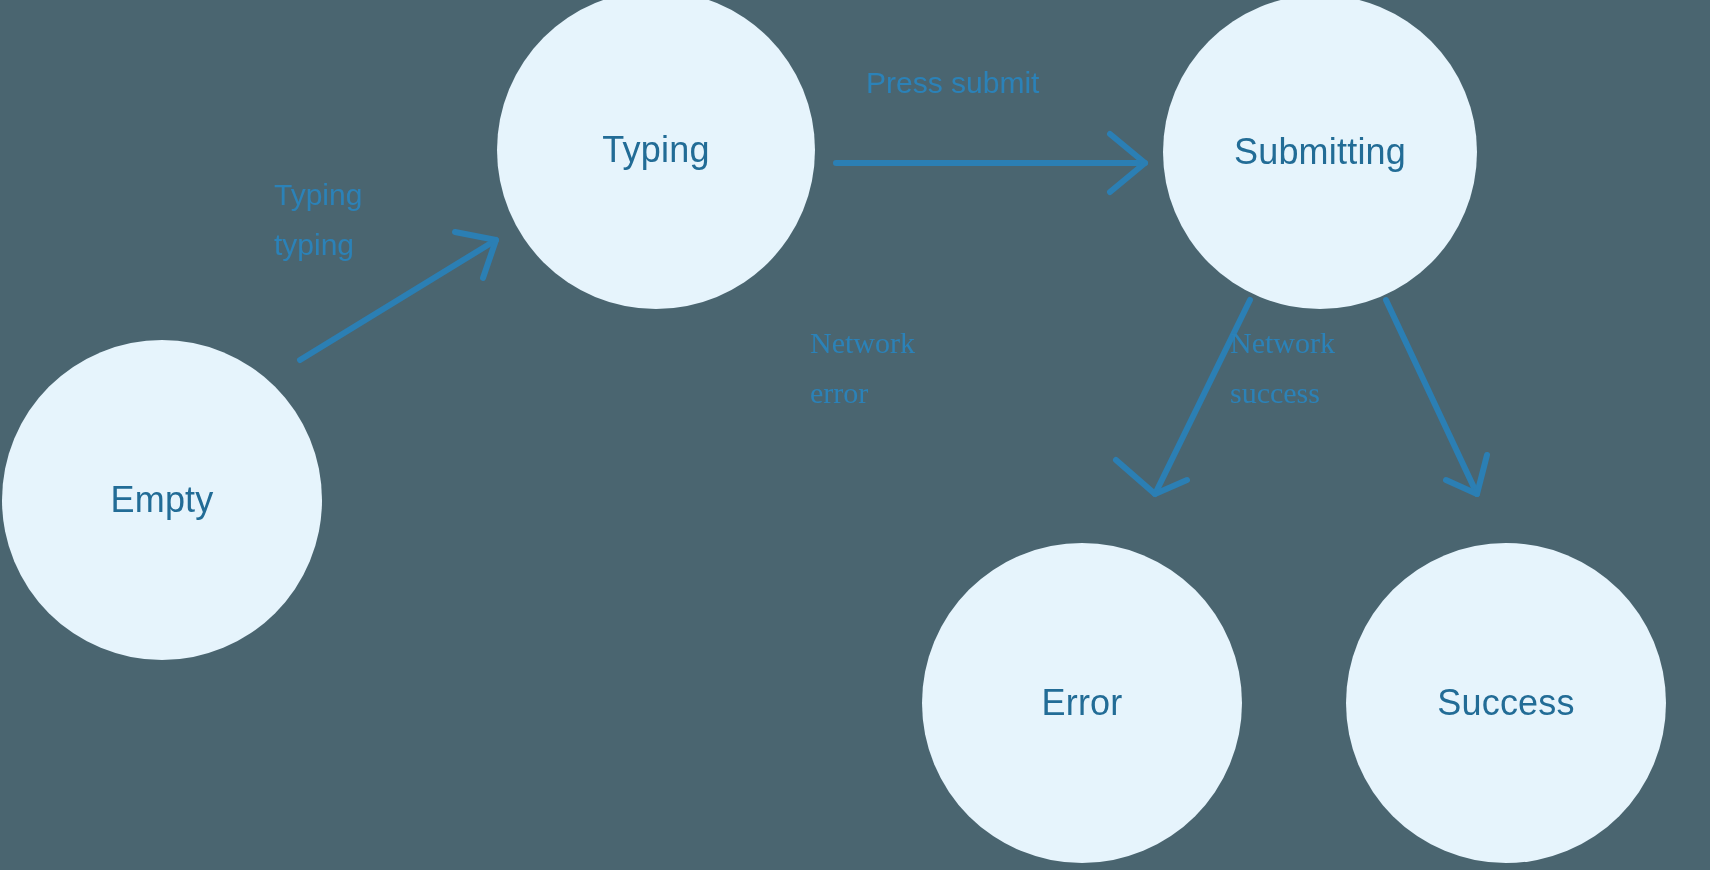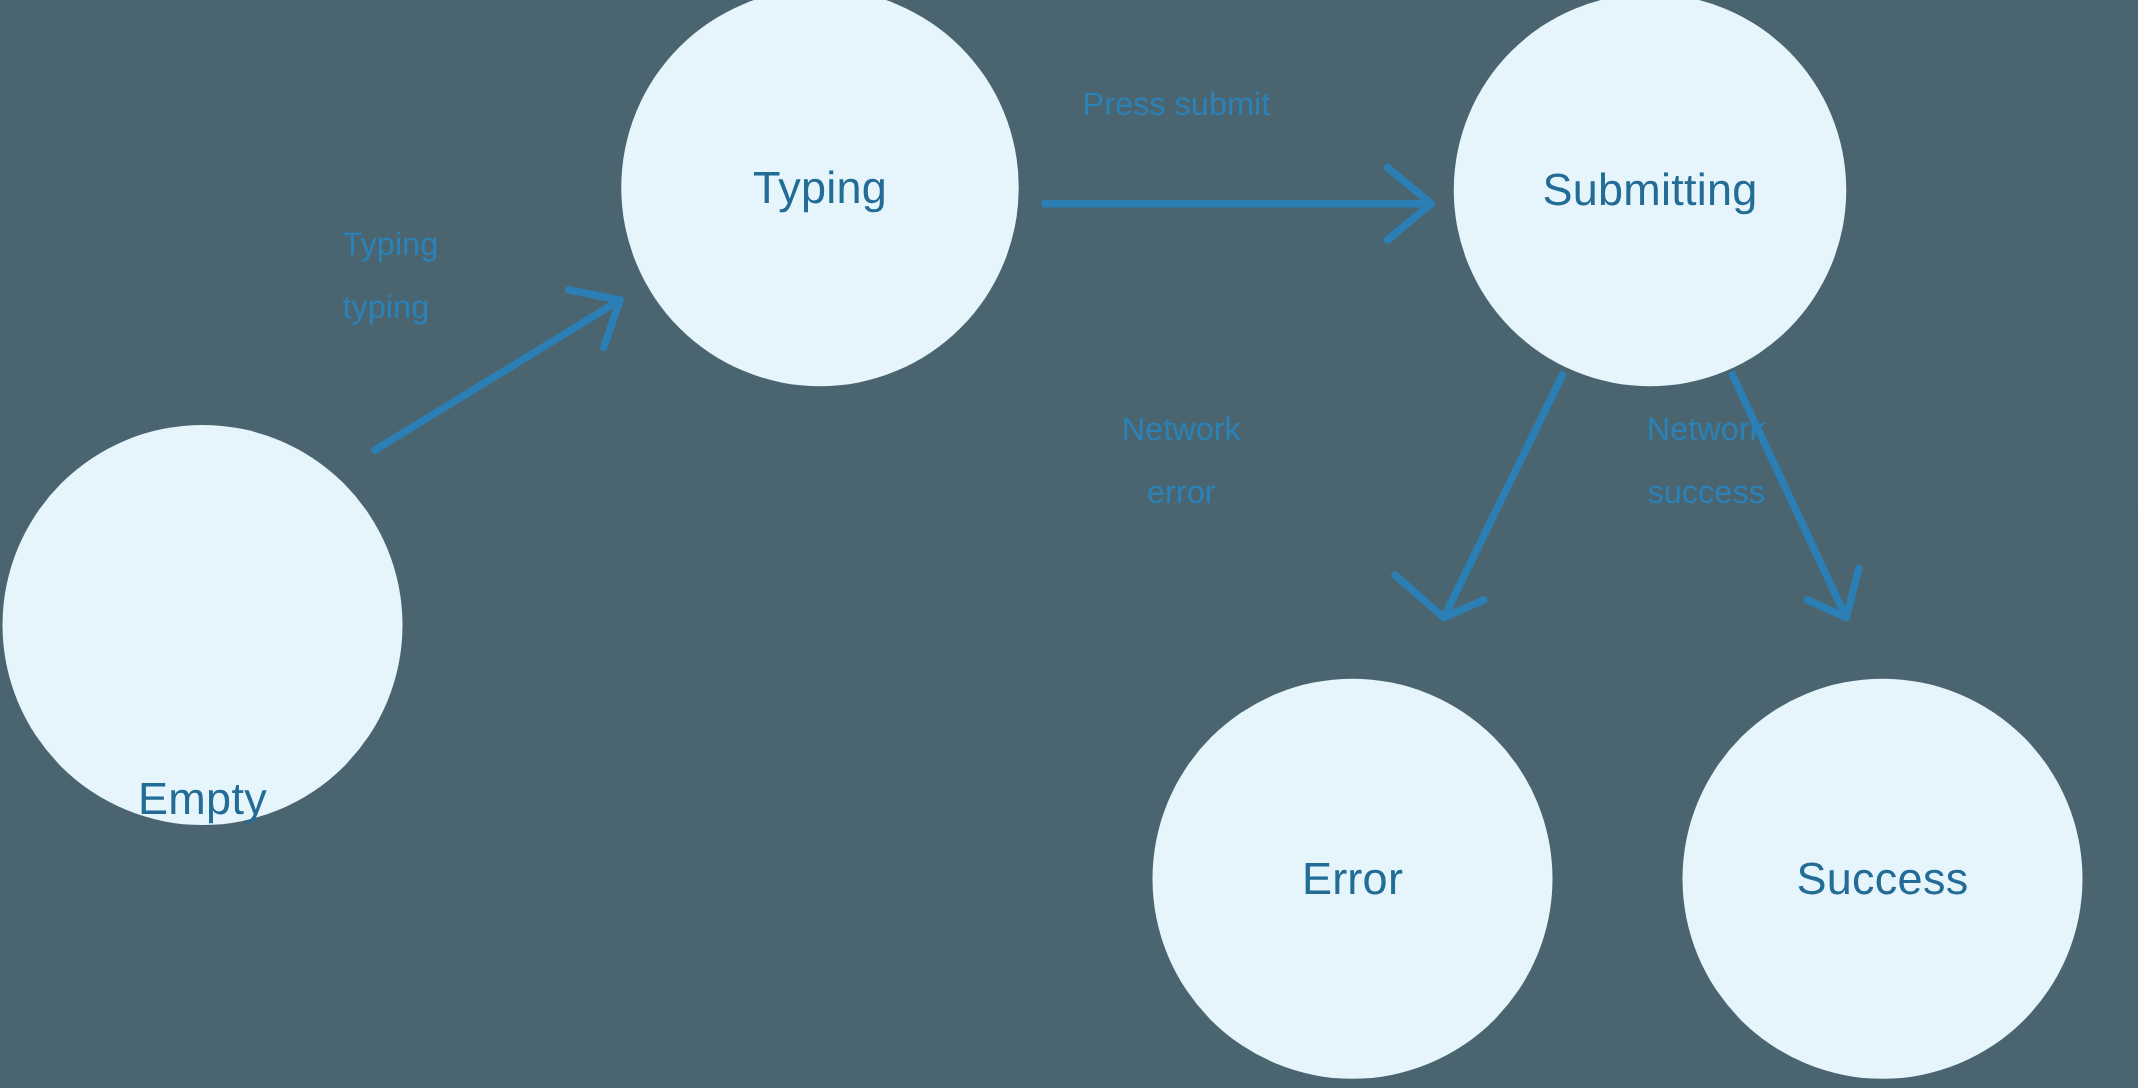--- a/index.html
+++ b/index.html
@@ -26,25 +26,25 @@
   .node-label {
     color: #226c96;
     font-size: 36px;
     font-weight: 400;
     letter-spacing: 0.2px;
     white-space: nowrap;
   }
   .edge-label {
     position: absolute;
     color: #2b82b8;
-    font-size: 26px;
+    font-size: 30px;
     line-height: 50px;
     white-space: pre-line;
   }
-  .edge-label.right-align { text-align: center; }
+  .edge-label.right-align { text-align: left; font-family: Liberation Serif, serif; }
   .edge-label.left-align  { text-align: left; }
   svg.edges {
     position: absolute;
     left: 0;
     top: 0;
     width: 1710px;
     height: 870px;
     overflow: visible;
   }
   .edge-path {
@@ -76,21 +76,21 @@
       <path class="edge-path" d="M 1250 300 L 1155 494"></path>
       <path class="edge-path" d="M 1116 460 L 1155 494 L 1187 480"></path>
     </g>
 
     <g>
       <path class="edge-path" d="M 1386 300 L 1477 494"></path>
       <path class="edge-path" d="M 1446 480 L 1477 494 L 1487 455"></path>
     </g>
   </svg>
 
-  <div class="node" style="left:2px; top:340px; width:320px; height:320px;align-items:flex-end;">
+  <div class="node" style="left:2px; top:340px; width:320px; height:320px;">
     <span class="node-label">Empty</span>
   </div>
 
   <div class="node" style="left:497px; top:-9px; width:318px; height:318px;">
     <span class="node-label">Typing</span>
   </div>
 
   <div class="node" style="left:1163px; top:-5px; width:314px; height:314px;">
     <span class="node-label">Submitting</span>
   </div>

